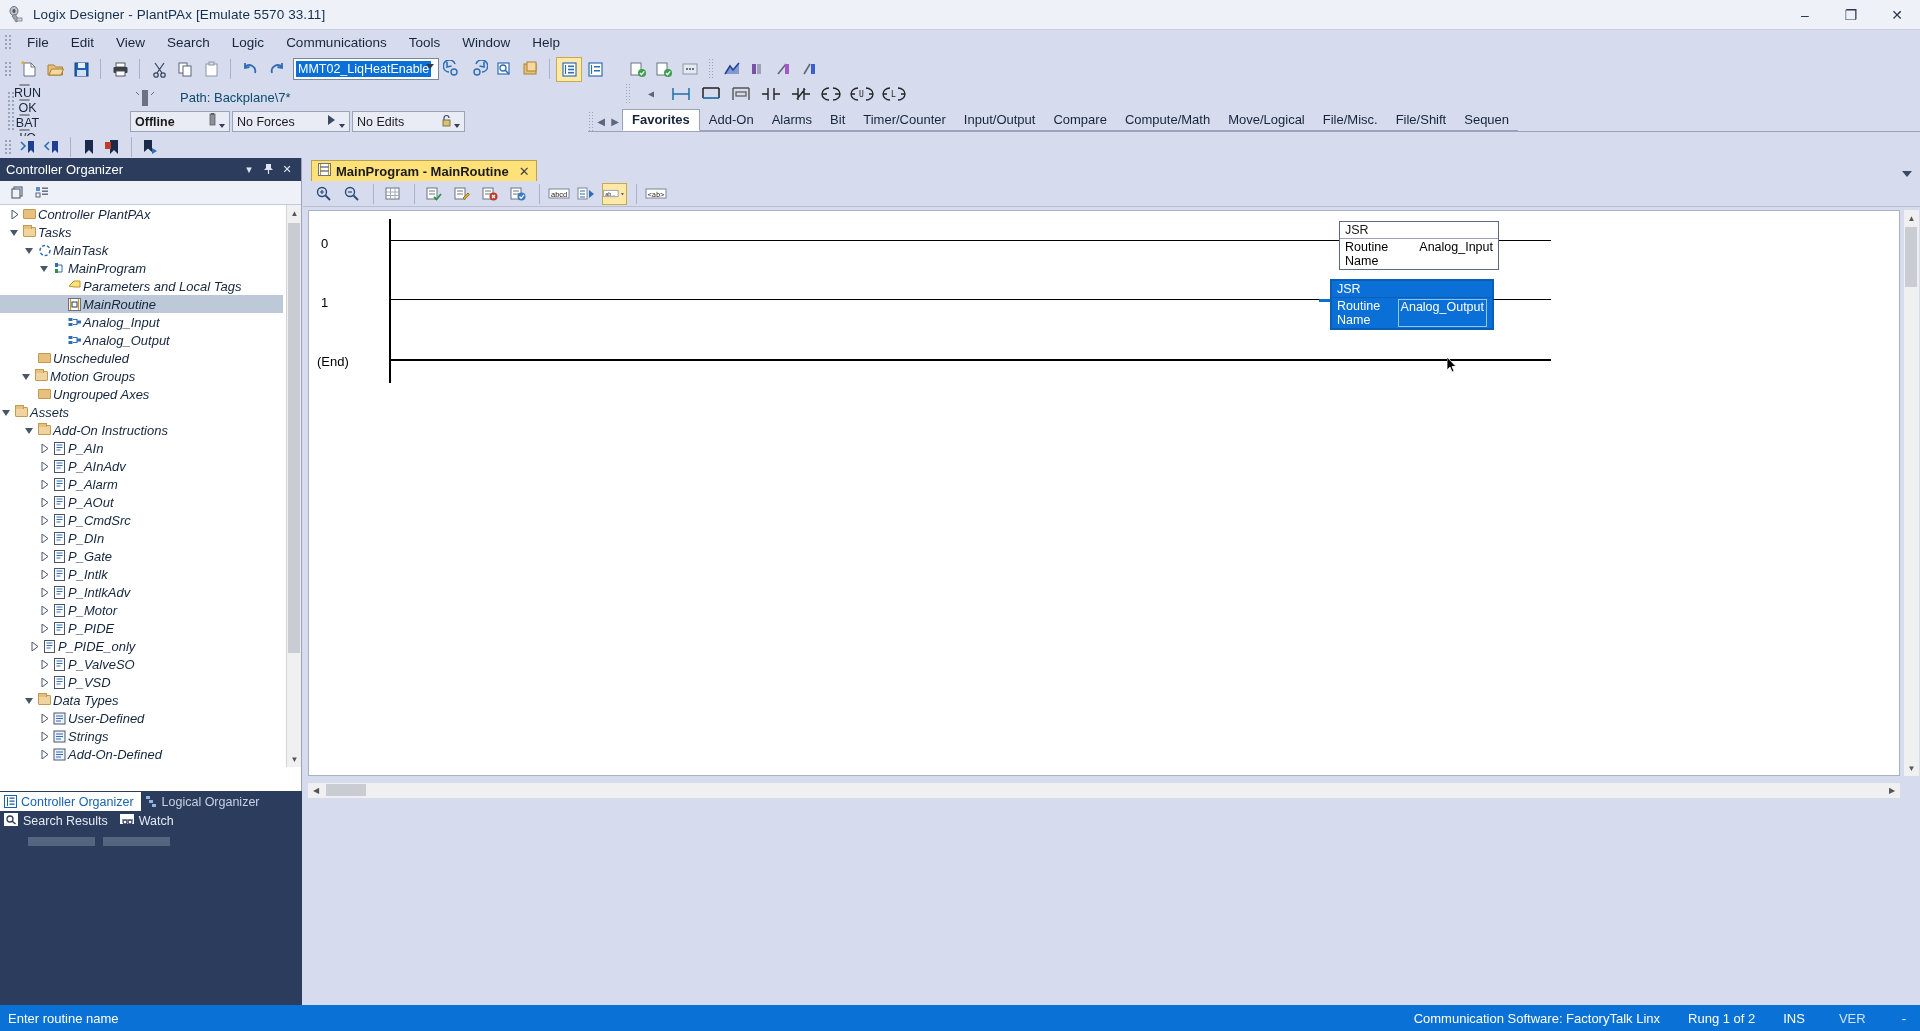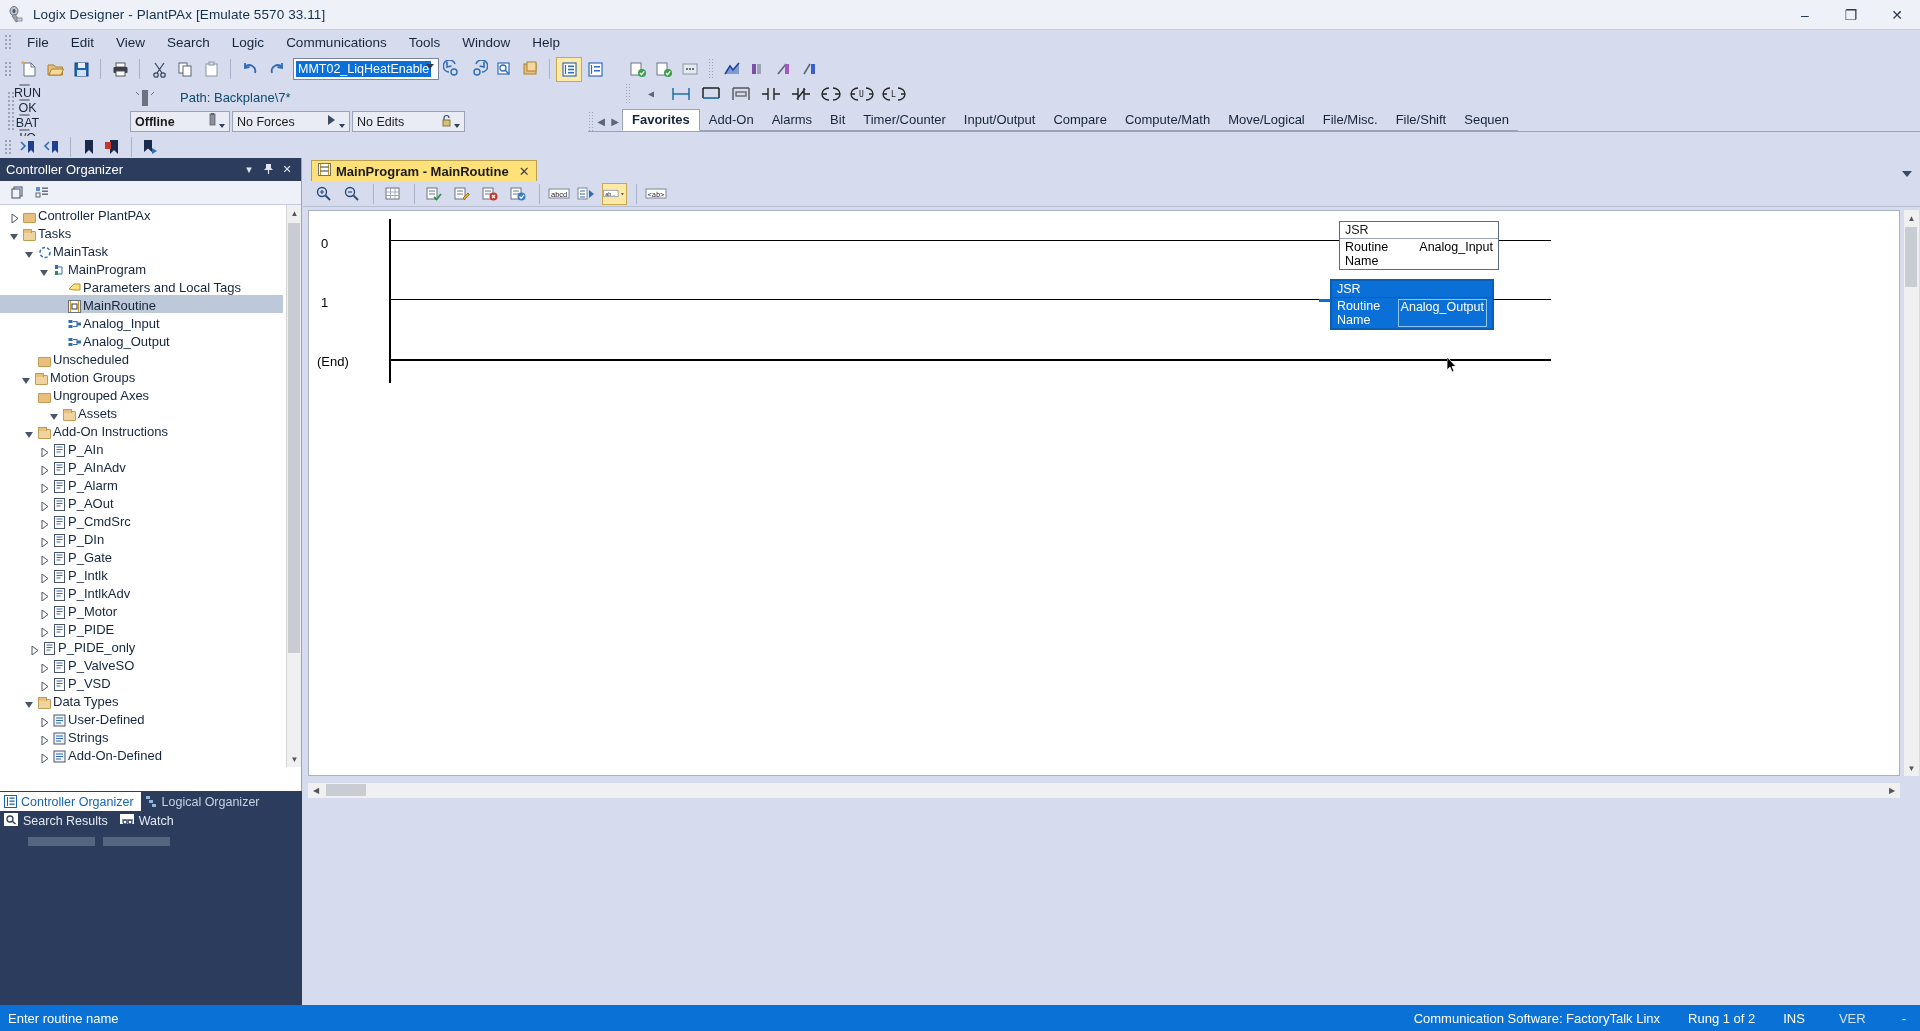--- a/index.html
+++ b/index.html
@@ -152,21 +152,21 @@
   .cohead .hbtn { width: 16px; text-align: center; font-size: 11px; color: #dfe6f2; margin-left: 3px; }
   .cotools {
     height: 24px; background: #eef1f8; border-bottom: 1px solid #c3cbe2;
     display: flex; align-items: center; padding-left: 6px;
   }
   .cotools .ct { width: 24px; height: 20px; display: flex; align-items: center; justify-content: center; }
   .cotree {
     position: absolute; left: 0; top: 47px; width: 283px; height: 562px;
     overflow: hidden; background: #fff; font-size: 13px;
   }
-  .trow { height: 18px; display: flex; align-items: flex-end; white-space: nowrap; }
+  .trow { height: 18px; display: flex; align-items: center; white-space: nowrap; font-style: italic; }
   .trow.sel { background: #bdc9d9; }
   .tw { width: 13px; display: flex; align-items: center; justify-content: center; color: #4a5568; font-size: 8px; }
   .ticon { width: 17px; display: flex; align-items: center; justify-content: center; }
   .tlabel { color: #15263d; }
 
   .folder {
     width: 13px; height: 10px; background: #e8bf7d; border: 1px solid #c29a52;
     border-radius: 1px; position: relative;
   }
   .folder.open { background: #f0d4a0; }
@@ -803,21 +803,21 @@
           </span>
           <span class="tlabel">Motion Groups</span>
         </div>
         <div class="trow" style="padding-left: 23px;">
           <span class="tw"></span>
           <span class="ticon">
             <span class="folder"></span>
           </span>
           <span class="tlabel">Ungrouped Axes</span>
         </div>
-        <div class="trow" style="padding-left: 8px; margin-left: 40px;">
+        <div class="trow" style="">
           <span class="tw">
             <svg width="9" height="9" viewBox="0 0 9 9">
               <path d="M0 2 L8 2 L4 8 Z" fill="#4a5568"></path>
             </svg>
           </span>
           <span class="ticon">
             <span class="folder open"></span>
           </span>
           <span class="tlabel">Assets</span>
         </div>

